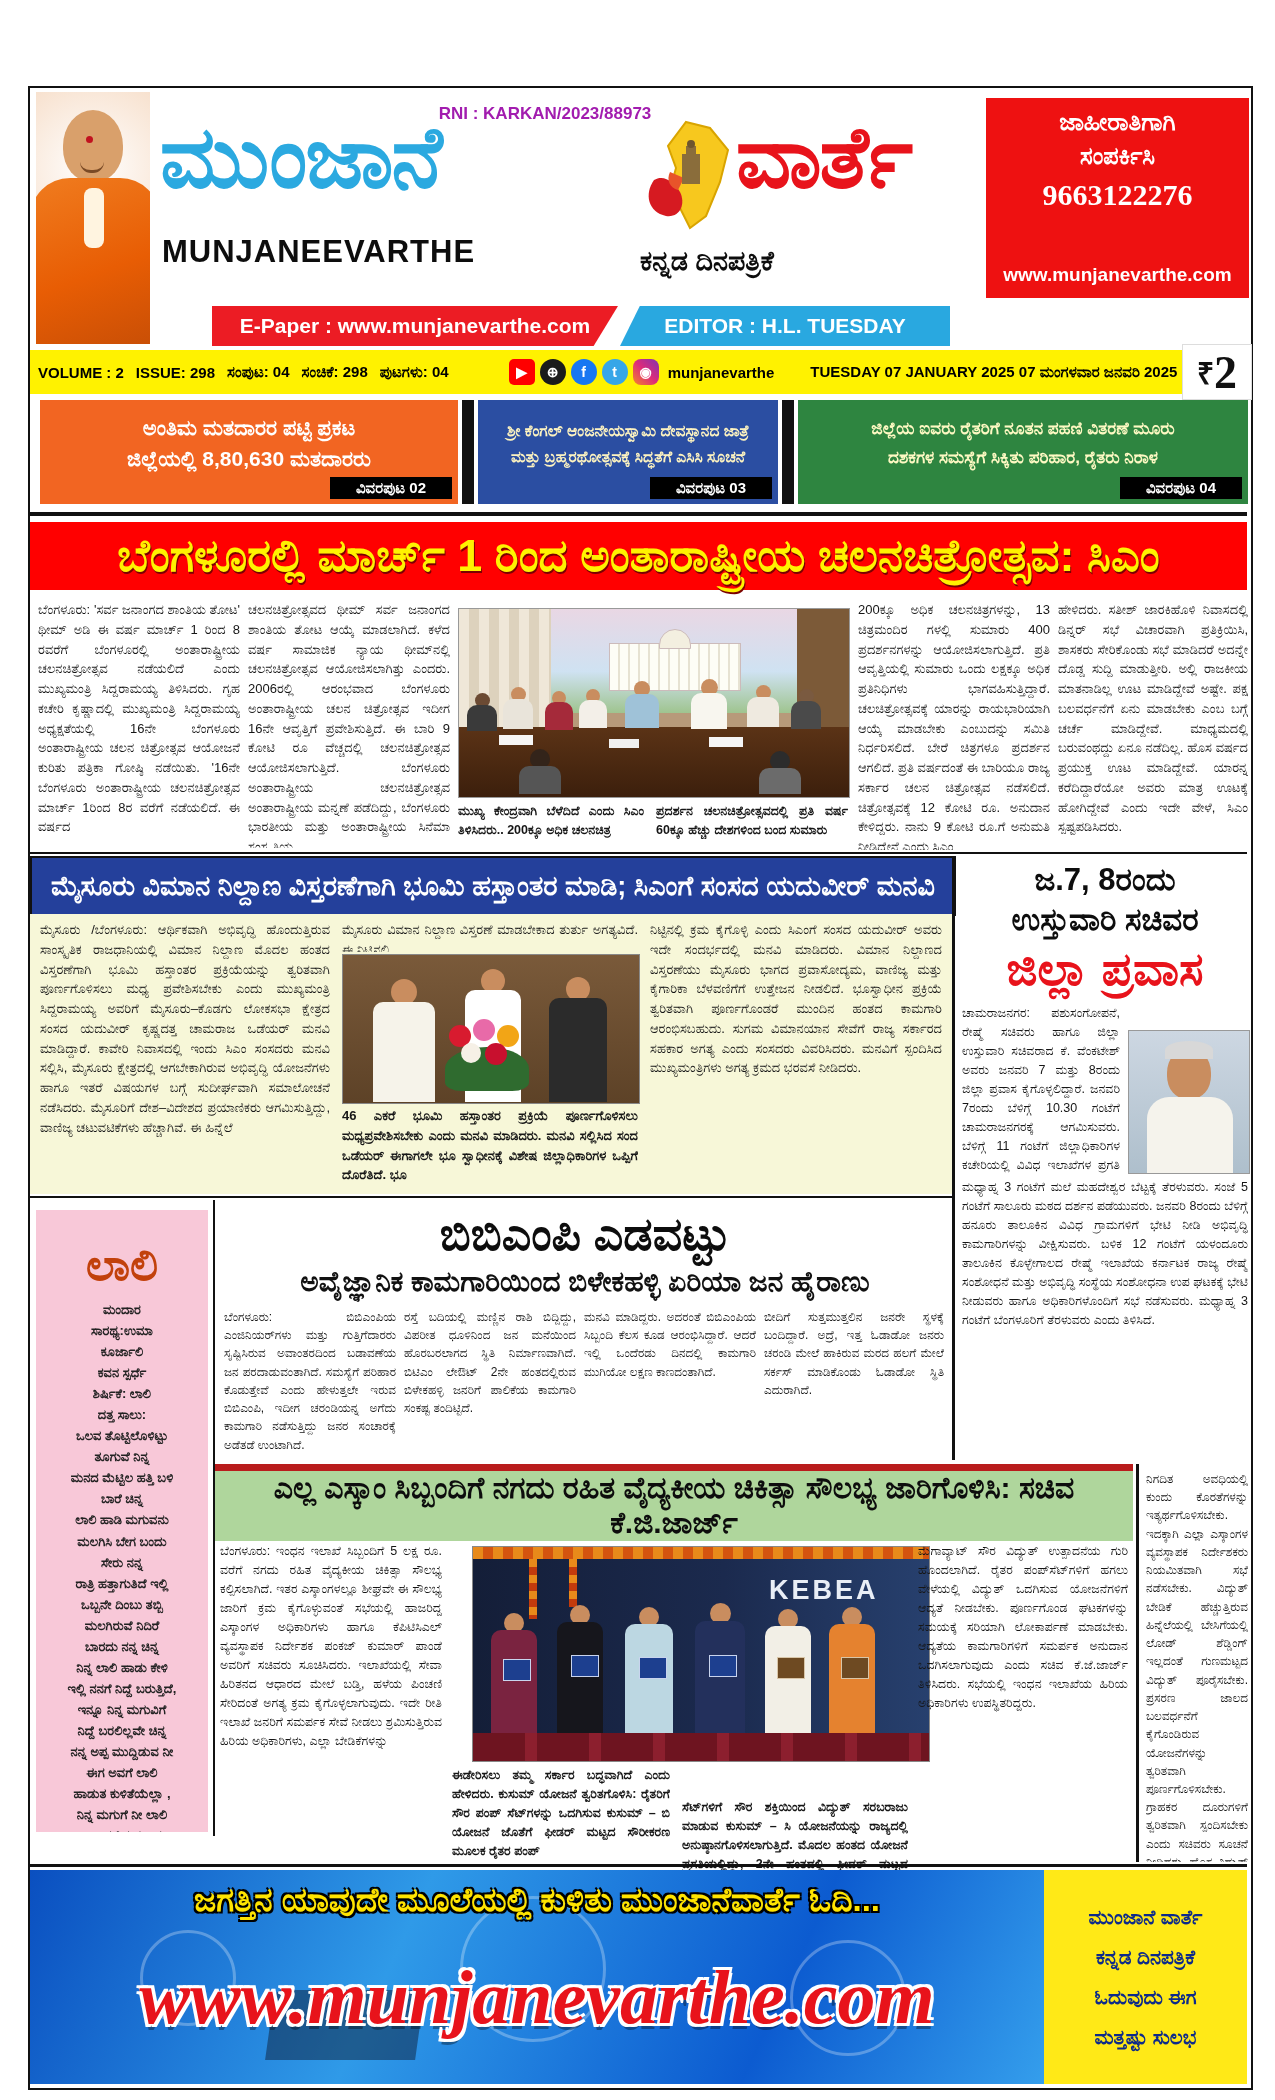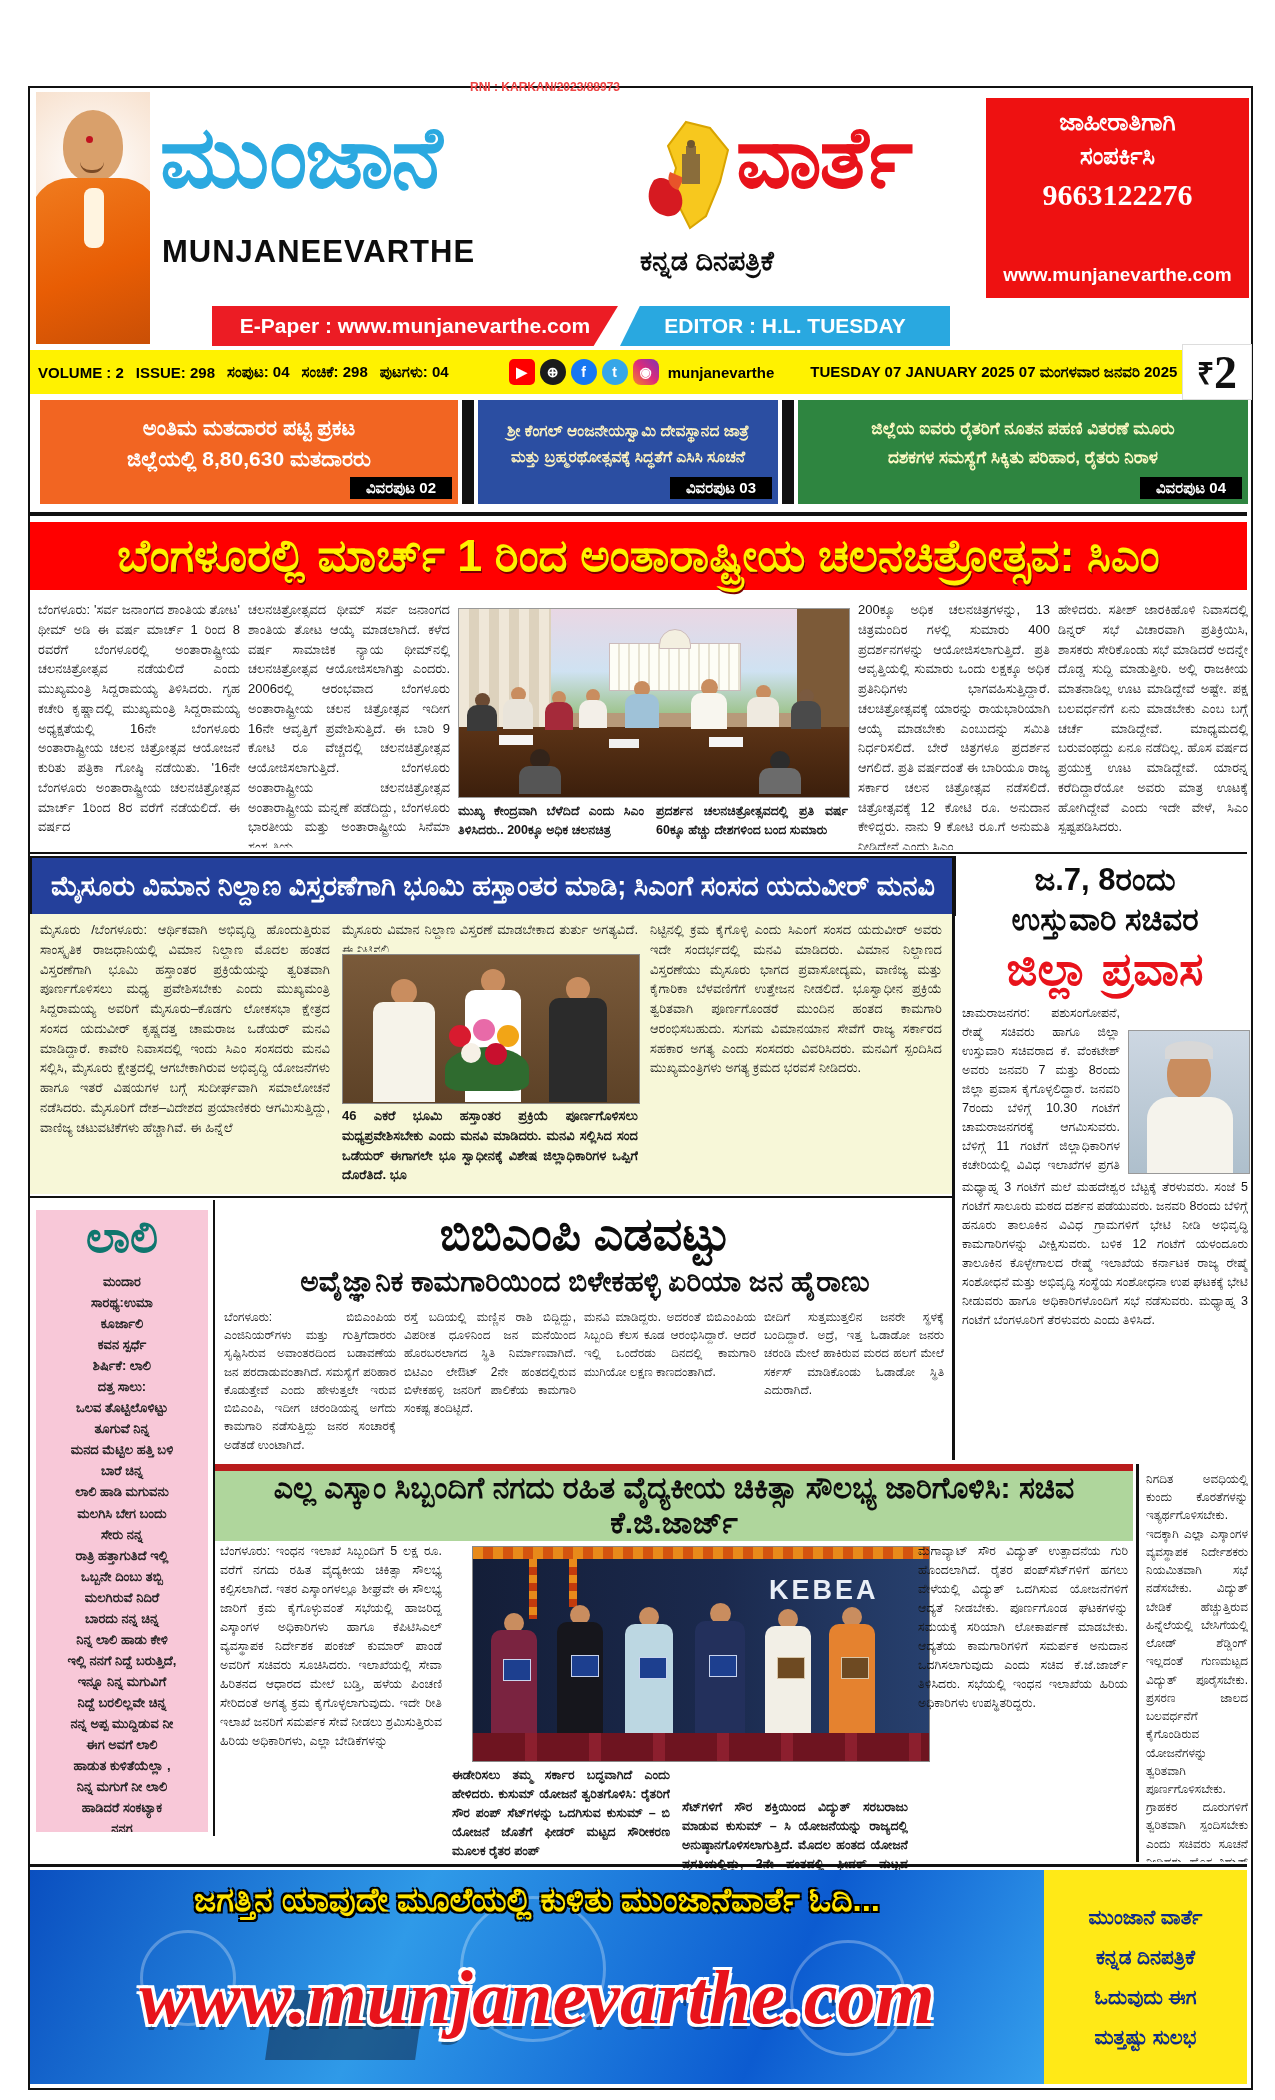--- a/index.html
+++ b/index.html
@@ -5,21 +5,21 @@
   html,body{margin:0;padding:0;background:#ffffff;}
   #paper{position:relative;width:1275px;height:2100px;background:#ffffff;overflow:hidden;
          font-family:"Liberation Sans", sans-serif;}
   .abs{position:absolute;}
   .ctr{display:flex;align-items:center;justify-content:center;text-align:center;}
   .body-txt{font-size:13px;line-height:1.52;text-align:justify;color:#161616;overflow:hidden;}
   .pre{white-space:pre-line;}
   .rule-h{background:#111;}
   .rule-v{background:#111;}
   .tag-chip{position:absolute;right:6px;bottom:5px;background:#000;color:#fff;
-            font-weight:bold;font-size:15px;padding:2px 16px;}
+            font-weight:bold;font-size:15px;padding:2px 26px;}
   .pp{position:absolute;}
   .pp .hd{border-radius:50%;background:#c98d5f;margin:0 auto;}
   .pp .bd{border-radius:10px 10px 0 0;margin:-3px auto 0 auto;}
   .ring{position:absolute;border:3px solid rgba(255,255,255,.28);border-radius:50%;}
   .soc{width:26px;height:26px;border-radius:5px;display:inline-flex;align-items:center;
        justify-content:center;color:#fff;font-weight:bold;font-size:14px;margin-right:5px;}
 </style>
 </head>
 <body>
 
@@ -28,21 +28,21 @@
   <div class="abs" style="left:28px;top:86px;width:1221px;height:2000px;border:2px solid #111;"></div>
 
   <div class="abs" style="left:36px;top:92px;width:114px;height:252px;background:radial-gradient(circle at 50% 30%,#ffffff 0%,#f6dcc6 60%,#eec3a4 100%);overflow:hidden;">
     <div class="abs" style="left:27px;top:18px;width:60px;height:72px;border-radius:50% 50% 46% 46%;background:#d9a06b;"></div>
     <div class="abs" style="left:50px;top:44px;width:7px;height:7px;border-radius:50%;background:#c1121f;"></div>
     <div class="abs" style="left:44px;top:70px;width:24px;height:8px;border-bottom:3px solid #7a4a26;border-radius:0 0 12px 12px;"></div>
     <div class="abs" style="left:-6px;top:86px;width:130px;height:170px;background:linear-gradient(160deg,#f07c1f 0%,#e85d04 55%,#c74e06 100%);border-radius:40px 40px 0 0;"></div>
     <div class="abs" style="left:48px;top:96px;width:20px;height:60px;background:#fff4e0;border-radius:8px;"></div>
   </div>
 
-  <div class="abs ctr" style="left:330px;top:76px;width:430px;height:22px;font-size:12px;font-weight:bold;color:#ef4444;">RNI : KARKAN/2023/88973</div>
+  <div class="abs ctr" style="left:330px;top:103px;width:430px;height:22px;font-size:17px;font-weight:bold;color:#a21caf;">RNI : KARKAN/2023/88973</div>
 
   <div class="abs" style="left:160px;top:108px;width:500px;height:124px;font-size:86px;font-weight:900;color:#2BA9E0;letter-spacing:-2px;">ಮುಂಜಾನೆ</div>
 
   <div class="abs" style="left:640px;top:120px;width:92px;height:110px;">
     <svg width="92" height="110" viewBox="0 0 92 110">
       <path d="M46 2 L70 8 L88 30 L80 62 L66 96 L50 108 L40 88 L30 70 L36 48 L28 26 Z" fill="#F7C81E" stroke="#d9a400" stroke-width="2"></path>
       <path d="M14 60 C4 74 8 92 26 96 C40 98 46 84 40 72 C34 62 24 54 14 60 Z" fill="#D61A21"></path>
       <path d="M30 52 C26 60 30 68 38 70 L44 58 Z" fill="#E8542A"></path>
       <rect x="42" y="34" width="18" height="30" fill="#8a6d3b"></rect>
       <rect x="46" y="26" width="10" height="10" fill="#8a6d3b"></rect>
@@ -212,21 +212,21 @@
   <div class="abs" style="left:1128px;top:1030px;width:120px;height:142px;background:linear-gradient(180deg,#cdd7e2,#aebfcc);overflow:hidden;border:1px solid #999;float:right;">
     <div class="abs" style="left:38px;top:16px;width:44px;height:52px;border-radius:50% 50% 44% 44%;background:#c98d5f;"></div>
     <div class="abs" style="left:36px;top:10px;width:48px;height:18px;border-radius:50% 50% 0 0;background:#d8d8d8;"></div>
     <div class="abs" style="left:18px;top:66px;width:86px;height:76px;border-radius:22px 22px 0 0;background:#f5f3ec;"></div>
   </div>
   <div class="abs body-txt" style="left:962px;top:1004px;width:158px;height:170px;font-size:12.5px;">ಚಾಮರಾಜನಗರ: ಪಶುಸಂಗೋಪನೆ, ರೇಷ್ಮೆ ಸಚಿವರು ಹಾಗೂ ಜಿಲ್ಲಾ ಉಸ್ತುವಾರಿ ಸಚಿವರಾದ ಕೆ. ವೆಂಕಟೇಶ್ ಅವರು ಜನವರಿ 7 ಮತ್ತು 8ರಂದು ಜಿಲ್ಲಾ ಪ್ರವಾಸ ಕೈಗೊಳ್ಳಲಿದ್ದಾರೆ. ಜನವರಿ 7ರಂದು ಬೆಳಿಗ್ಗೆ 10.30 ಗಂಟೆಗೆ ಚಾಮರಾಜನಗರಕ್ಕೆ ಆಗಮಿಸುವರು. ಬೆಳಿಗ್ಗೆ 11 ಗಂಟೆಗೆ ಜಿಲ್ಲಾಧಿಕಾರಿಗಳ ಕಚೇರಿಯಲ್ಲಿ ವಿವಿಧ ಇಲಾಖೆಗಳ ಪ್ರಗತಿ ಪರಿಶೀಲನಾ ಸಭೆ ನಡೆಸುವರು.</div>
   <div class="abs body-txt" style="left:962px;top:1178px;width:286px;height:276px;font-size:12.5px;">ಮಧ್ಯಾಹ್ನ 3 ಗಂಟೆಗೆ ಮಲೆ ಮಹದೇಶ್ವರ ಬೆಟ್ಟಕ್ಕೆ ತೆರಳುವರು. ಸಂಜೆ 5 ಗಂಟೆಗೆ ಸಾಲೂರು ಮಠದ ದರ್ಶನ ಪಡೆಯುವರು. ಜನವರಿ 8ರಂದು ಬೆಳಿಗ್ಗೆ ಹನೂರು ತಾಲೂಕಿನ ವಿವಿಧ ಗ್ರಾಮಗಳಿಗೆ ಭೇಟಿ ನೀಡಿ ಅಭಿವೃದ್ಧಿ ಕಾಮಗಾರಿಗಳನ್ನು ವೀಕ್ಷಿಸುವರು. ಬಳಿಕ 12 ಗಂಟೆಗೆ ಯಳಂದೂರು ತಾಲೂಕಿನ ಕೊಳ್ಳೇಗಾಲದ ರೇಷ್ಮೆ ಇಲಾಖೆಯ ಕರ್ನಾಟಕ ರಾಜ್ಯ ರೇಷ್ಮೆ ಸಂಶೋಧನೆ ಮತ್ತು ಅಭಿವೃದ್ಧಿ ಸಂಸ್ಥೆಯ ಸಂಶೋಧನಾ ಉಪ ಘಟಕಕ್ಕೆ ಭೇಟಿ ನೀಡುವರು ಹಾಗೂ ಅಧಿಕಾರಿಗಳೊಂದಿಗೆ ಸಭೆ ನಡೆಸುವರು. ಮಧ್ಯಾಹ್ನ 3 ಗಂಟೆಗೆ ಬೆಂಗಳೂರಿಗೆ ತೆರಳುವರು ಎಂದು ತಿಳಿಸಿದೆ.</div>
 
   <div class="abs rule-h" style="left:30px;top:1196px;width:922px;height:2px;"></div>
   <div class="abs" style="left:36px;top:1210px;width:172px;height:622px;background:#F8C8D8;text-align:center;overflow:hidden;">
-    <div style="font-size:44px;font-weight:900;color:#0f766e;margin-top:2px;">ಲಾಲಿ</div>
+    <div style="font-size:44px;font-weight:900;color:#c2410c;margin-top:30px;">ಲಾಲಿ</div>
     <div class="pre" style="font-size:13px;font-weight:bold;color:#222;line-height:1.62;margin-top:8px;">ಮಂದಾರ
 ಸಾರಥ್ಯ:ಉಮಾ
 ಕೂರ್ಜಾಲಿ
 ಕವನ ಸ್ಪರ್ಧೆ
 ಶಿರ್ಷಿಕೆ: ಲಾಲಿ
 ದತ್ತ ಸಾಲು:
 ಒಲವ ತೊಟ್ಟಿಲೊಳಿಟ್ಟು
 ತೂಗುವೆ ನಿನ್ನ
 ಮನದ ಮೆಟ್ಟಿಲ ಹತ್ತಿ ಬಳಿ
 ಬಾರೆ ಚಿನ್ನ

